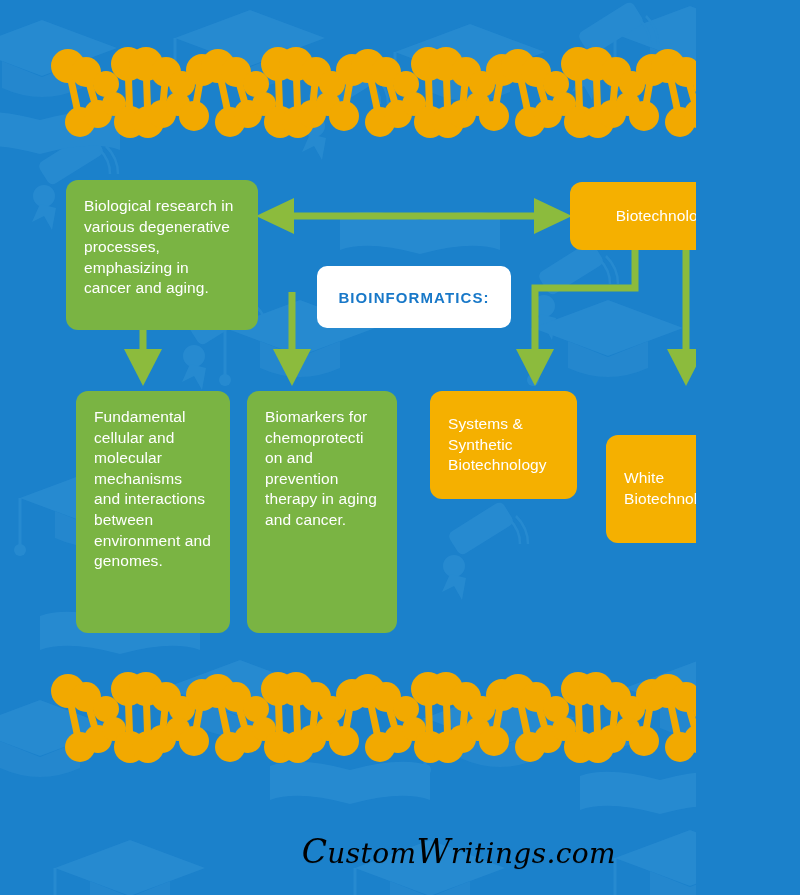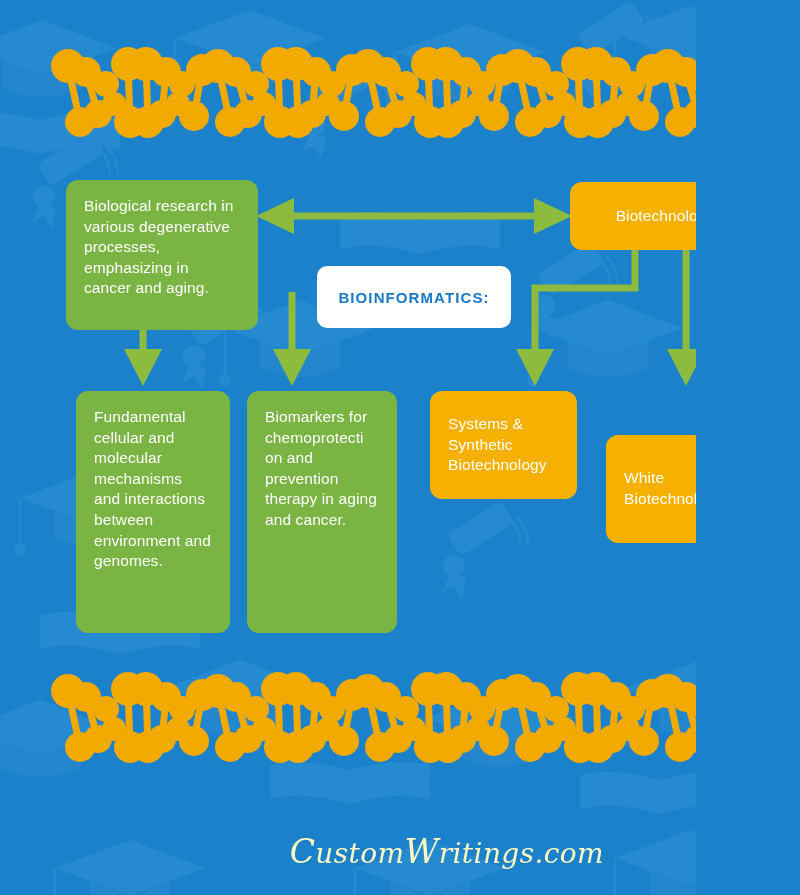--- a/index.html
+++ b/index.html
@@ -101,23 +101,23 @@
     left: 4px; right: 4px; bottom: -7px;
     height: 14px;
     border-radius: 10px;
     background: #16659F;
     z-index: -1;
   }
 
   
   .logo {
     position: absolute;
-    right: 92px;
+    right: 80px;
     bottom: 24px;
-    color: #fef9c3;
+    color: #000000;
     font-family: "DejaVu Serif", serif;
     font-style: italic;
     font-size: 28px;
     letter-spacing: .4px;
     white-space: nowrap;
     text-shadow: 0 1px 0 rgba(0,0,0,.05);
   }
   .logo .cap { font-size: 33px; }
 </style>
 </head>

